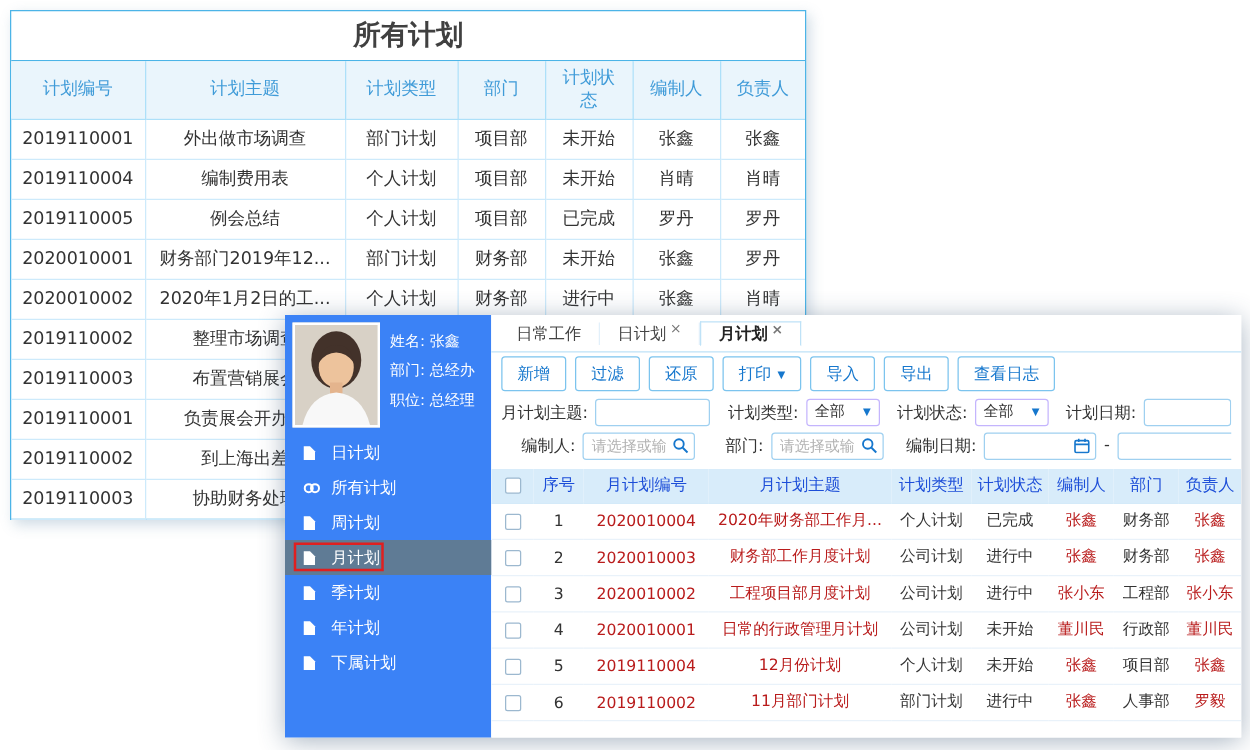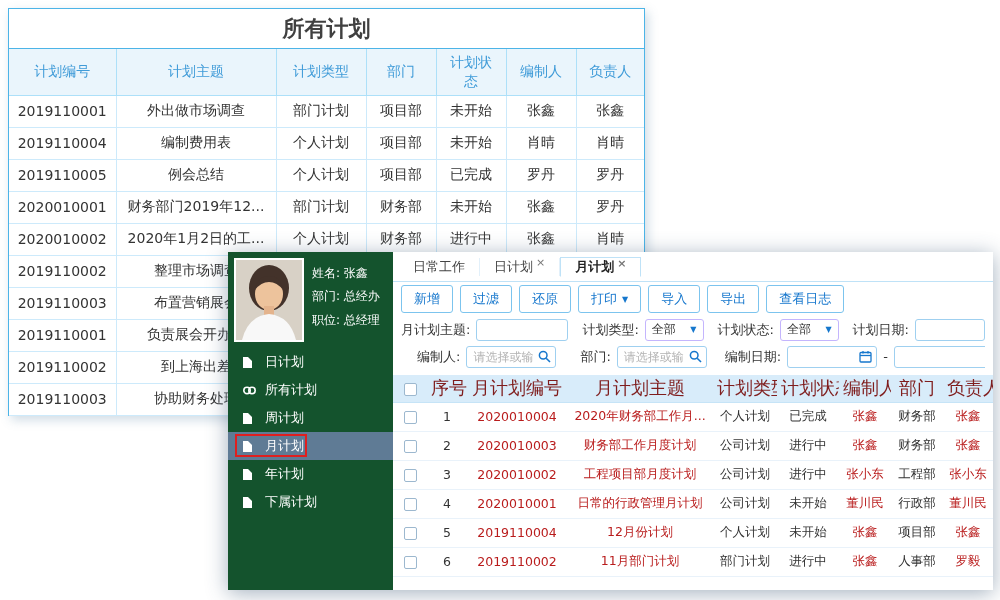--- a/index.html
+++ b/index.html
@@ -18,21 +18,21 @@
   .bg-table th:first-child{border-left:none}
   .bg-table th:last-child{border-right:none}
   .bg-table td{height:32px;text-align:center;font-size:14px;color:#333;border:1px solid #cdeafb;
                padding:0 4px;white-space:nowrap;overflow:hidden}
   .bg-table td:first-child{border-left:none}
   .bg-table td:last-child{border-right:none}
 
   
   .app-window{position:absolute;left:228px;top:252px;width:765px;height:338px;background:#fff;
               display:flex;box-shadow:0 3px 20px rgba(50,80,110,.45);z-index:5}
-  .sidebar{width:165px;flex:none;background:#14532d;color:#fff;display:flex;flex-direction:column}
+  .sidebar{width:165px;flex:none;background:#3b82f6;color:#fff;display:flex;flex-direction:column}
   .profile{display:flex;padding:6px;gap:8px}
   .avatar{width:70px;height:84px;flex:none;border:2px solid #fff;background:#d8d1c6;overflow:hidden}
   .profile-info{font-size:12px;line-height:1.95;padding-top:4px;white-space:nowrap}
   .side-section{height:30px;flex:none;display:flex;align-items:center;justify-content:space-between;
                 padding:0 12px;font-size:14px;font-weight:bold;border-bottom:1px solid rgba(255,255,255,.18)}
   .gear{display:flex;cursor:pointer}
   .side-item{height:28px;display:flex;align-items:center;padding-left:14px;font-size:13px;
              cursor:pointer;position:relative}
   .side-icon{width:16px;display:flex;margin-right:7px}
   .side-item.selected{background:#5f7b95}
@@ -60,21 +60,21 @@
   .fselect{height:22px;border:1px solid #c4b5fd;border-radius:3px;display:flex;align-items:center;
            justify-content:space-between;padding:0 6px;font-size:12px;cursor:pointer;background:#fff}
   .w92{width:92px}.w70{width:70px}.w90{width:90px}.w110{width:110px}.wsel{width:92px}
   .sp{margin-left:8px}.sp2{margin-left:18px}.sp3{margin-left:12px}.ind{margin-left:16px}
   .search-wrap,.date-wrap{position:relative;display:inline-flex}
   .search-wrap .fin,.date-wrap .fin{padding-right:22px}
   .sicon{position:absolute;right:5px;top:4px;pointer-events:none;display:flex}
 
   .grid{flex:1;overflow:hidden}
   .grid-table{width:100%;border-collapse:collapse;table-layout:fixed}
-  .grid-table th{background:#d8ecfa;color:#7f1d1d;font-weight:normal;font-size:18px;height:27px;
+  .grid-table th{background:#d8ecfa;color:#1d4ed8;font-weight:normal;font-size:13px;height:27px;
                  padding:0 4px;border-bottom:1px solid #c6e4f7;white-space:nowrap;overflow:hidden}
   .grid-table td{height:29px;text-align:center;font-size:12.5px;color:#333;
                  border-bottom:1px solid #e9f2fa;padding:0 4px;white-space:nowrap;overflow:hidden}
   .grid-table td.lnk{color:#b91c1c;cursor:pointer}
   .lft{text-align:left;padding-left:4px}
   .cb{display:inline-block;width:13px;height:13px;border:1px solid #9cb8cf;border-radius:2px;
       background:#fff;vertical-align:middle;cursor:pointer}
 </style>
 </head>
 <body>
@@ -244,20 +244,28 @@
           <span class="side-label">周计划</span>
         </div>
         <div class="side-item selected">
           <span class="side-icon">
             <svg width="11" height="13" viewBox="0 0 11 13">
               <path d="M1 1h5l4 4v7H1z" fill="#fff"></path>
             </svg>
           </span>
           <span class="side-label">月计划</span>
           <div class="red-box"></div>
+        </div>
+        <div class="side-item">
+          <span class="side-icon">
+            <svg width="11" height="13" viewBox="0 0 11 13">
+              <path d="M1 1h5l4 4v7H1z" fill="#fff"></path>
+            </svg>
+          </span>
+          <span class="side-label">季计划</span>
         </div>
         <div class="side-item">
           <span class="side-icon">
             <svg width="11" height="13" viewBox="0 0 11 13">
               <path d="M1 1h5l4 4v7H1z" fill="#fff"></path>
             </svg>
           </span>
           <span class="side-label">年计划</span>
         </div>
         <div class="side-item">

